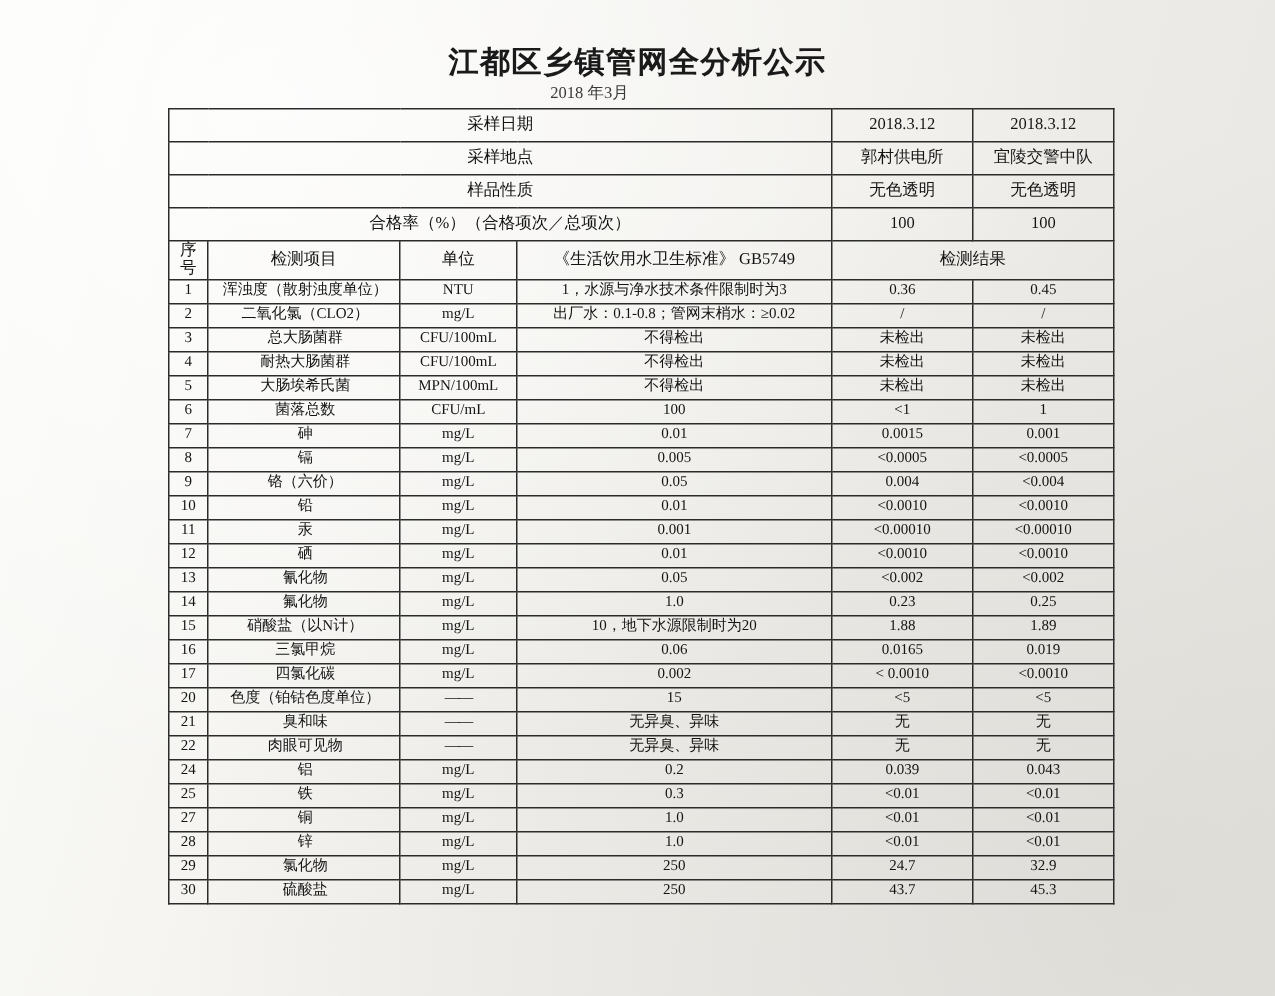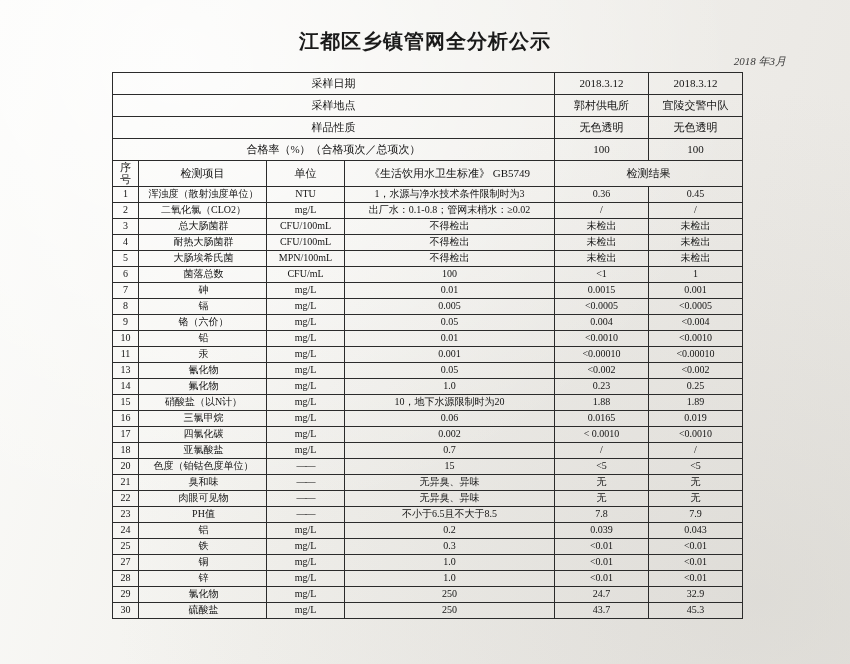--- a/index.html
+++ b/index.html
@@ -42,24 +42,23 @@
     font-size: 20px;
     font-weight: bold;
     letter-spacing: 1px;
     color: #1a1a1a;
   }
   .subtitle {
     position: absolute;
     top: 54px;
     left: 0;
     width: 786px;
-    text-align: right;
+    text-align: center;
     font-size: 11px;
     color: #3a3a3a;
-    font-style: italic;
   }
   .sheet {
     position: absolute;
     left: 112px;
     top: 72px;
     width: 630px;
   }
   table {
     border-collapse: collapse;
     width: 630px;
@@ -228,20 +227,28 @@
         </tr>
         <tr>
           <td>11</td>
           <td class="left">汞</td>
           <td>mg/L</td>
           <td>0.001</td>
           <td>&lt;0.00010</td>
           <td>&lt;0.00010</td>
         </tr>
         <tr>
+          <td>12</td>
+          <td class="left">硒</td>
+          <td>mg/L</td>
+          <td>0.01</td>
+          <td>&lt;0.0010</td>
+          <td>&lt;0.0010</td>
+        </tr>
+        <tr>
           <td>13</td>
           <td class="left">氰化物</td>
           <td>mg/L</td>
           <td>0.05</td>
           <td>&lt;0.002</td>
           <td>&lt;0.002</td>
         </tr>
         <tr>
           <td>14</td>
           <td class="left">氟化物</td>
@@ -266,28 +273,20 @@
           <td>0.0165</td>
           <td>0.019</td>
         </tr>
         <tr>
           <td>17</td>
           <td class="left">四氯化碳</td>
           <td>mg/L</td>
           <td>0.002</td>
           <td>&lt; 0.0010</td>
           <td>&lt;0.0010</td>
-        </tr>
-        <tr>
-          <td>18</td>
-          <td class="left">亚氯酸盐</td>
-          <td>mg/L</td>
-          <td>0.7</td>
-          <td>/</td>
-          <td>/</td>
         </tr>
         <tr>
           <td>20</td>
           <td class="left">色度（铂钴色度单位）</td>
           <td class="dash">——</td>
           <td>15</td>
           <td>&lt;5</td>
           <td>&lt;5</td>
         </tr>
         <tr>
@@ -300,28 +299,20 @@
         </tr>
         <tr>
           <td>22</td>
           <td class="left">肉眼可见物</td>
           <td class="dash">——</td>
           <td>无异臭、异味</td>
           <td>无</td>
           <td>无</td>
         </tr>
         <tr>
-          <td>23</td>
-          <td class="left">PH值</td>
-          <td class="dash">——</td>
-          <td>不小于6.5且不大于8.5</td>
-          <td>7.8</td>
-          <td>7.9</td>
-        </tr>
-        <tr>
           <td>24</td>
           <td class="left">铝</td>
           <td>mg/L</td>
           <td>0.2</td>
           <td>0.039</td>
           <td>0.043</td>
         </tr>
         <tr>
           <td>25</td>
           <td class="left">铁</td>

